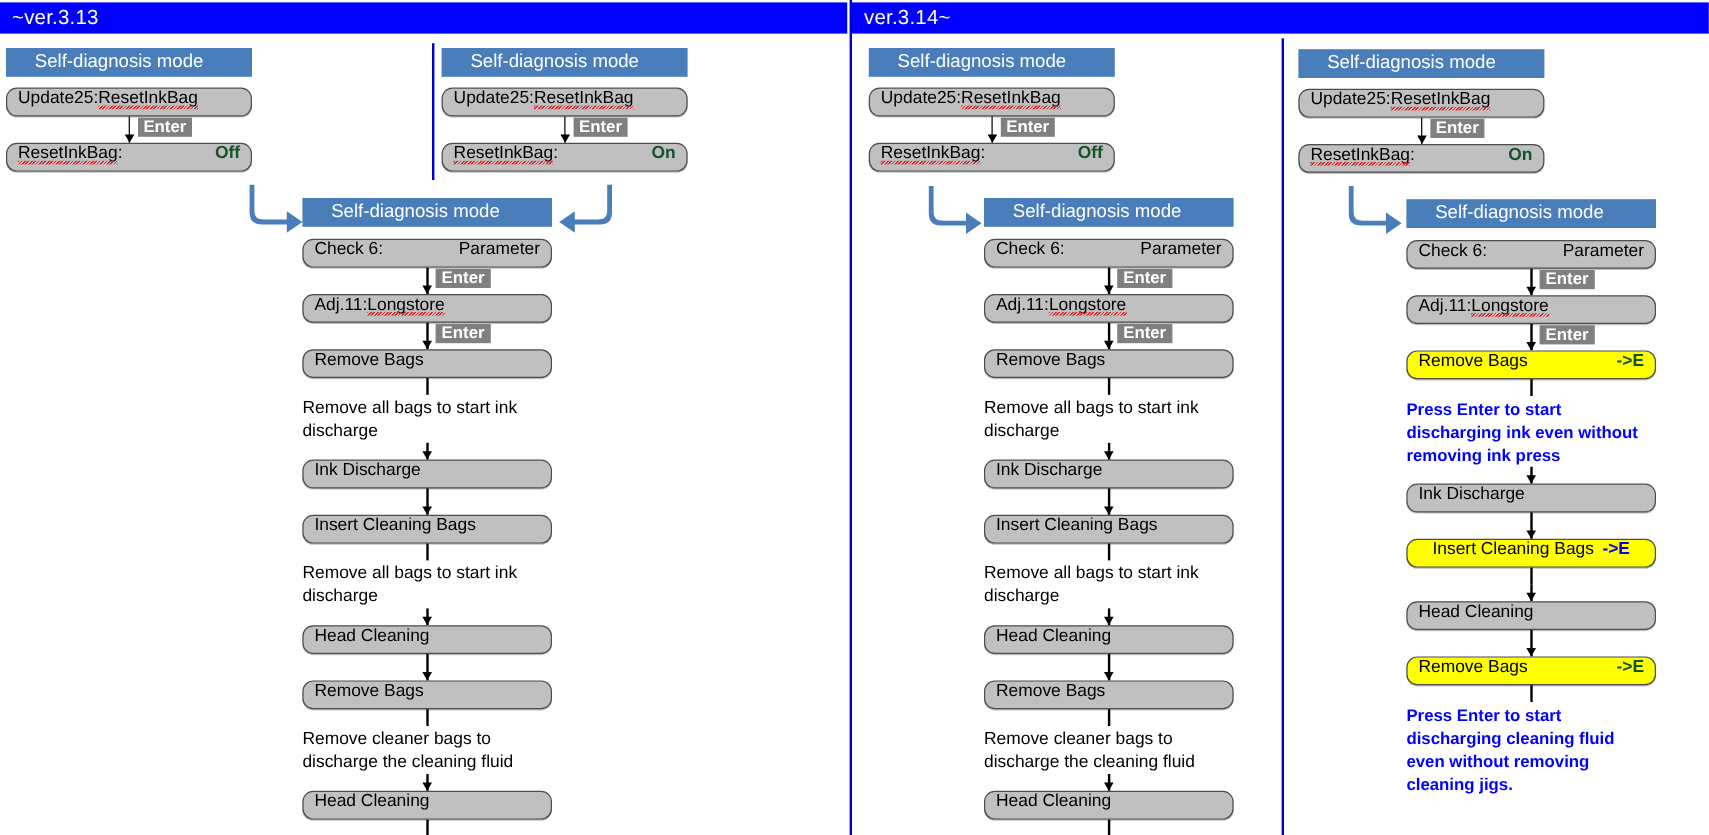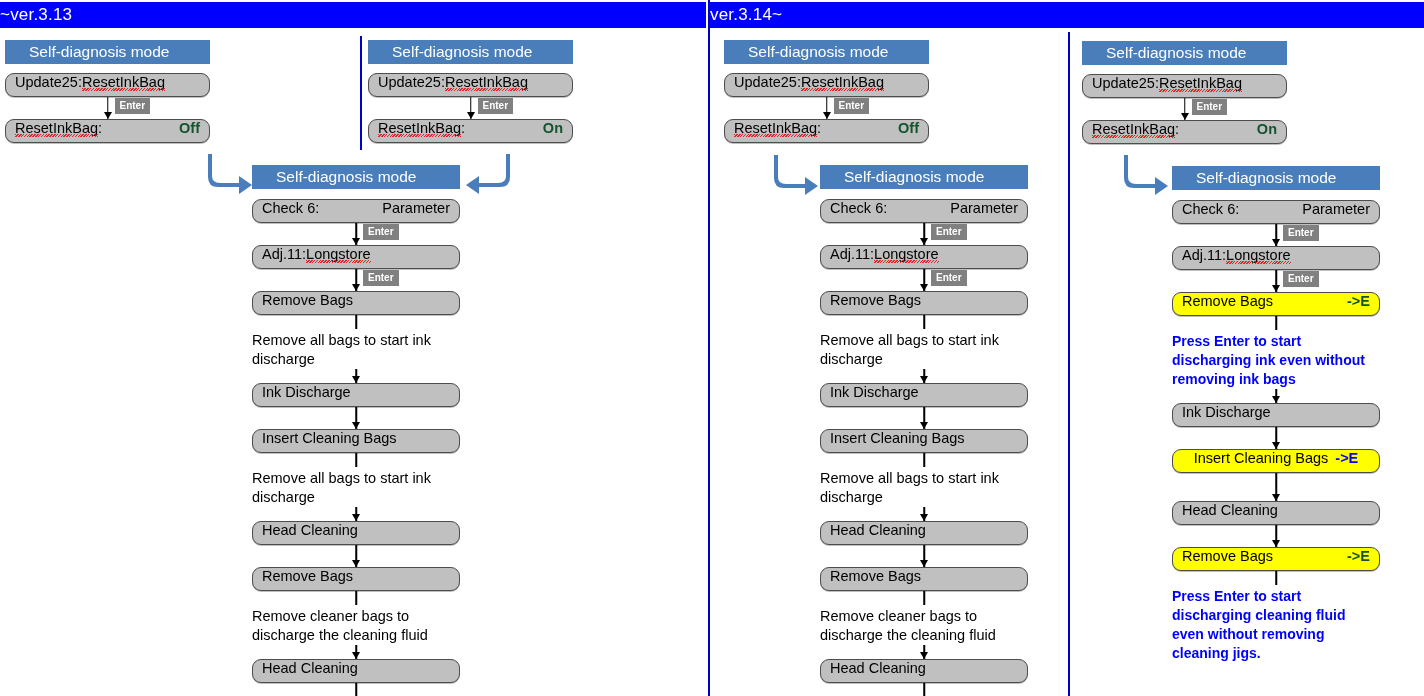--- a/index.html
+++ b/index.html
@@ -24,21 +24,21 @@
   .col-divider{
     position:absolute;width:2px;background:#0000cc;
   }
 
   
   .ver-bar{
     position:absolute;top:2px;left:0;height:26px;
     background:#0000ff;color:#ffffff;
     font-size:17px;font-weight:normal;
     display:flex;align-items:center;
-    box-sizing:border-box;
+    padding-left:10px;box-sizing:border-box;
     letter-spacing:0.2px;
     text-align:right;
   }
 
   
   .col{position:absolute;}
 
   
   .mode-bar{
     background:#4a7ebb;color:#ffffff;
@@ -99,21 +99,21 @@
     width:0;height:0;
     border-left:4.5px solid transparent;
     border-right:4.5px solid transparent;
     border-top:7px solid #000000;
     transform:translateX(-50%);
   }
   .conn .enter{
     position:absolute;left:50%;top:1px;
     margin-left:7px;
     background:#808080;color:#ffffff;
-    font-size:10px;font-weight:bold;
+    font-size:14px;font-weight:bold;
     padding:1px 5px 2px 5px;
     line-height:13px;
     white-space:nowrap;
   }
   .conn.short{height:14px;}
   .conn.long{height:46px;}
 
   
   .caption{
     font-size:14.5px;
@@ -440,21 +440,21 @@
         <div class="enter">Enter</div>
       </div>
 
       <div class="lcd yellow">
         <span class="lcd-left">Remove Bags</span>
         <span class="lcd-right">-&gt;E</span>
       </div>
       <div class="conn nohead short">
         <div class="line"></div>
       </div>
-      <div class="caption blue">Press Enter to start discharging ink even without removing ink bags</div>
+      <div class="caption blue">Press Enter to start discharging ink even without removing ink press</div>
       <div class="conn short">
         <div class="line"></div>
         <div class="head"></div>
       </div>
 
       <div class="lcd">
         <span class="lcd-left">Ink Discharge</span>
       </div>
       <div class="conn">
         <div class="line"></div>

